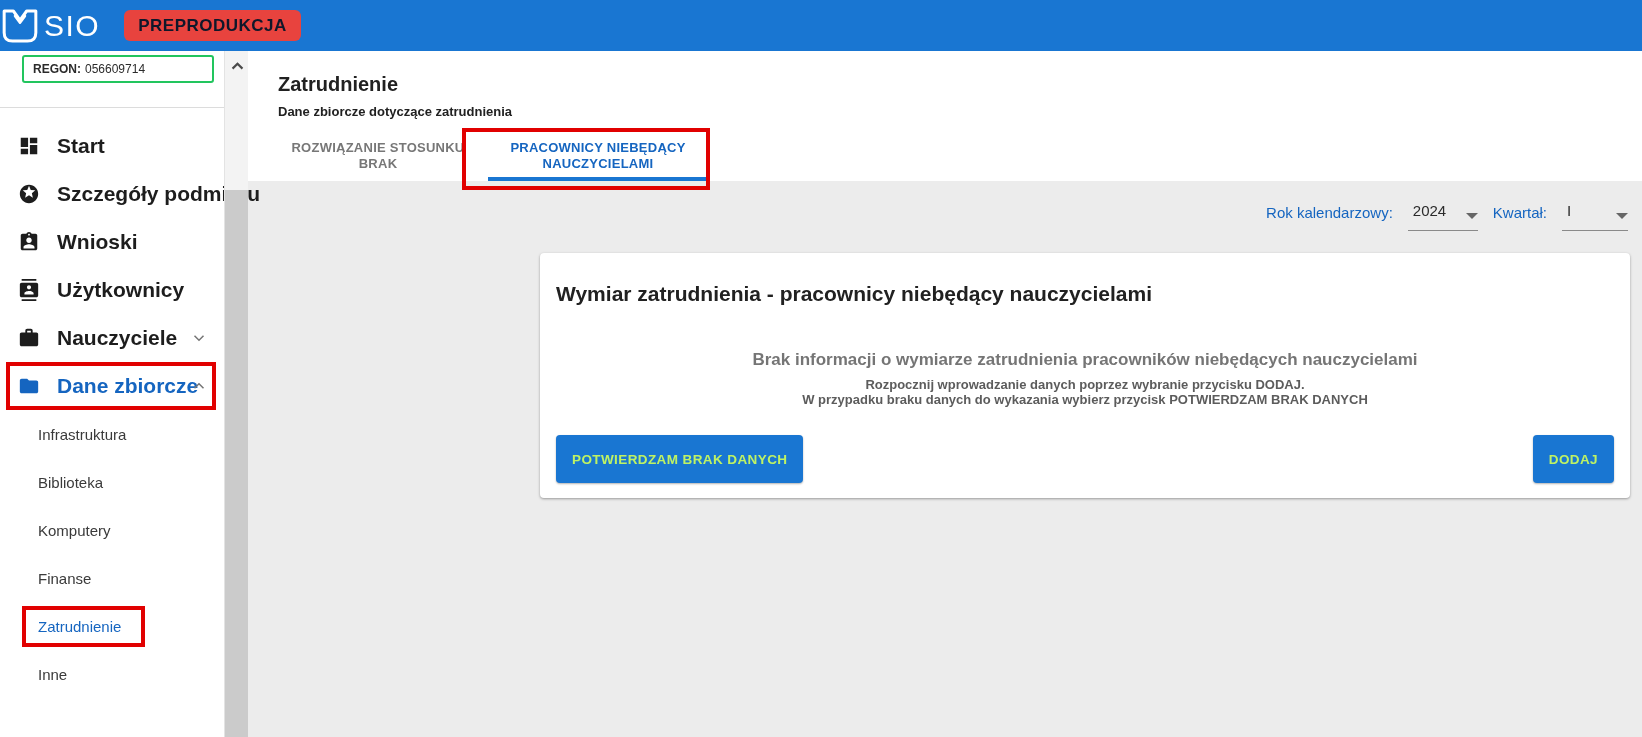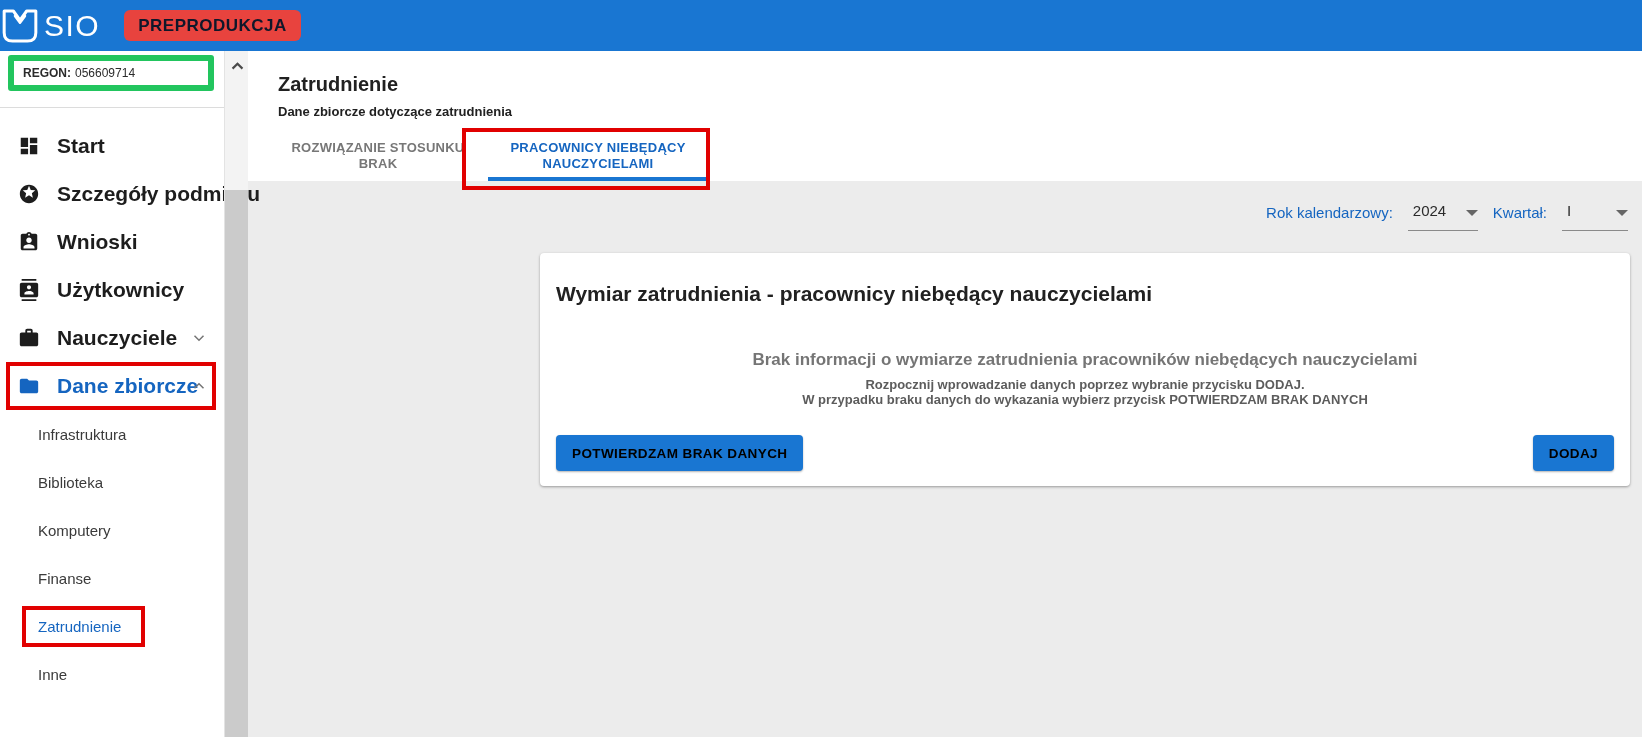--- a/index.html
+++ b/index.html
@@ -11,21 +11,21 @@
   .app-header { position:absolute; left:0; top:0; width:1642px; height:51px;
     background:#1976d2; display:flex; align-items:center; z-index:30; }
   .logo { display:flex; align-items:center; gap:4px; }
   .logo-text { color:#fff; font-size:30px; font-weight:400; letter-spacing:1.5px; line-height:1; }
   .env-badge { margin-left:24px; background:#e8433e; color:#0f172a; font-size:17px; font-weight:700;
     letter-spacing:0.5px; padding:7px 14px; border-radius:6px; line-height:1; }
 
   
   .sidebar { position:absolute; left:0; top:51px; width:224px; bottom:0; background:#fff; z-index:10; }
   .sidebar-top { height:53px; border-bottom:1px solid #dcdcdc; }
-  .regon-box { margin:4px 10px 0 8px; border:6px solid #22c55e; border-radius:3px;
+  .regon-box { margin:4px 10px 0 22px; border:2px solid #22c55e; border-radius:3px;
     padding:5px 9px; font-size:12px; color:#2b2b2b; display:flex; gap:4px; background:#fff; }
   .regon-label { font-weight:700; }
   .nav { position:absolute; top:71px; left:0; right:0; }
   .nav-item { height:48px; display:flex; align-items:center; padding-left:18px; cursor:pointer; position:relative; }
   .nav-icon { width:22px; height:22px; display:inline-flex; margin-right:17px; flex:0 0 22px; }
   .nav-label { font-size:21px; font-weight:600; color:#1d1d1d; white-space:nowrap; }
   .nav-item.active .nav-label { color:#1565c0; }
   .chevron { position:absolute; right:16px; top:50%; transform:translateY(-50%); width:18px; height:18px; }
   .nav-item.annotated::after { content:""; position:absolute; left:6px; right:8px; top:0; bottom:0;
     border:4px solid #e10000; pointer-events:none; }
@@ -53,36 +53,36 @@
   .tab-indicator { position:absolute; left:0; right:0; bottom:0; height:4px; background:#1976d2; }
   .tab-annotation { position:absolute; left:-26px; right:-2px; top:-3px; bottom:-9px;
     border:4px solid #e10000; pointer-events:none; z-index:6; }
 
   .gray-area { position:absolute; left:0; top:130px; right:0; bottom:0; background:#ececec; }
 
   
   .filters { position:absolute; top:21px; right:14px; display:flex; align-items:flex-start; gap:15px; }
   .filter-label { font-size:15px; color:#1565c0; margin-top:2px; }
   .select { display:flex; flex-direction:column; cursor:pointer; }
-  .select-row { display:flex; justify-content:space-between; align-items:center; }
+  .select-row { display:flex; justify-content:space-between; align-items:flex-end; }
   .select-value { font-size:15px; color:#2b2b2b; padding-left:5px; }
   .select-caret { width:0; height:0; border-left:6px solid transparent; border-right:6px solid transparent;
     border-top:6px solid #666; margin-top:4px; }
   .select-underline { border-bottom:1px solid #8a8a8a; margin-top:11px; }
   .select.year { width:70px; }
   .select.quarter { width:66px; }
 
   
   .card { position:absolute; left:292px; top:72px; width:1090px; background:#fff; border-radius:4px;
     box-shadow:0 1px 3px rgba(0,0,0,0.25), 0 1px 2px rgba(0,0,0,0.12); padding:28px 16px 15px 16px; }
   .card-title { font-size:21px; font-weight:700; color:#212121; line-height:26px; }
   .empty-heading { margin-top:42px; text-align:center; font-size:17px; font-weight:700; color:#757575; line-height:22px; }
   .instructions { margin-top:6px; text-align:center; font-size:13px; font-weight:700; color:#5c5c5c; line-height:15px; }
   .card-buttons { margin-top:28px; display:flex; justify-content:space-between; align-items:center; }
-  .btn { background:#1976d2; color:#000000; border:none; border-radius:4px; height:36px; padding:1px 16px;
+  .btn { background:#1976d2; color:#bef264; border:none; border-radius:4px; height:48px; padding:1px 16px;
     font-family:"Liberation Sans", sans-serif; font-size:13.5px; font-weight:700; letter-spacing:0.4px;
     cursor:pointer; box-shadow:0 1px 2px rgba(0,0,0,0.3); }
 </style>
 </head>
 <body>
 
 <div class="screen">
 
   <header class="app-header">
     <div class="logo">

